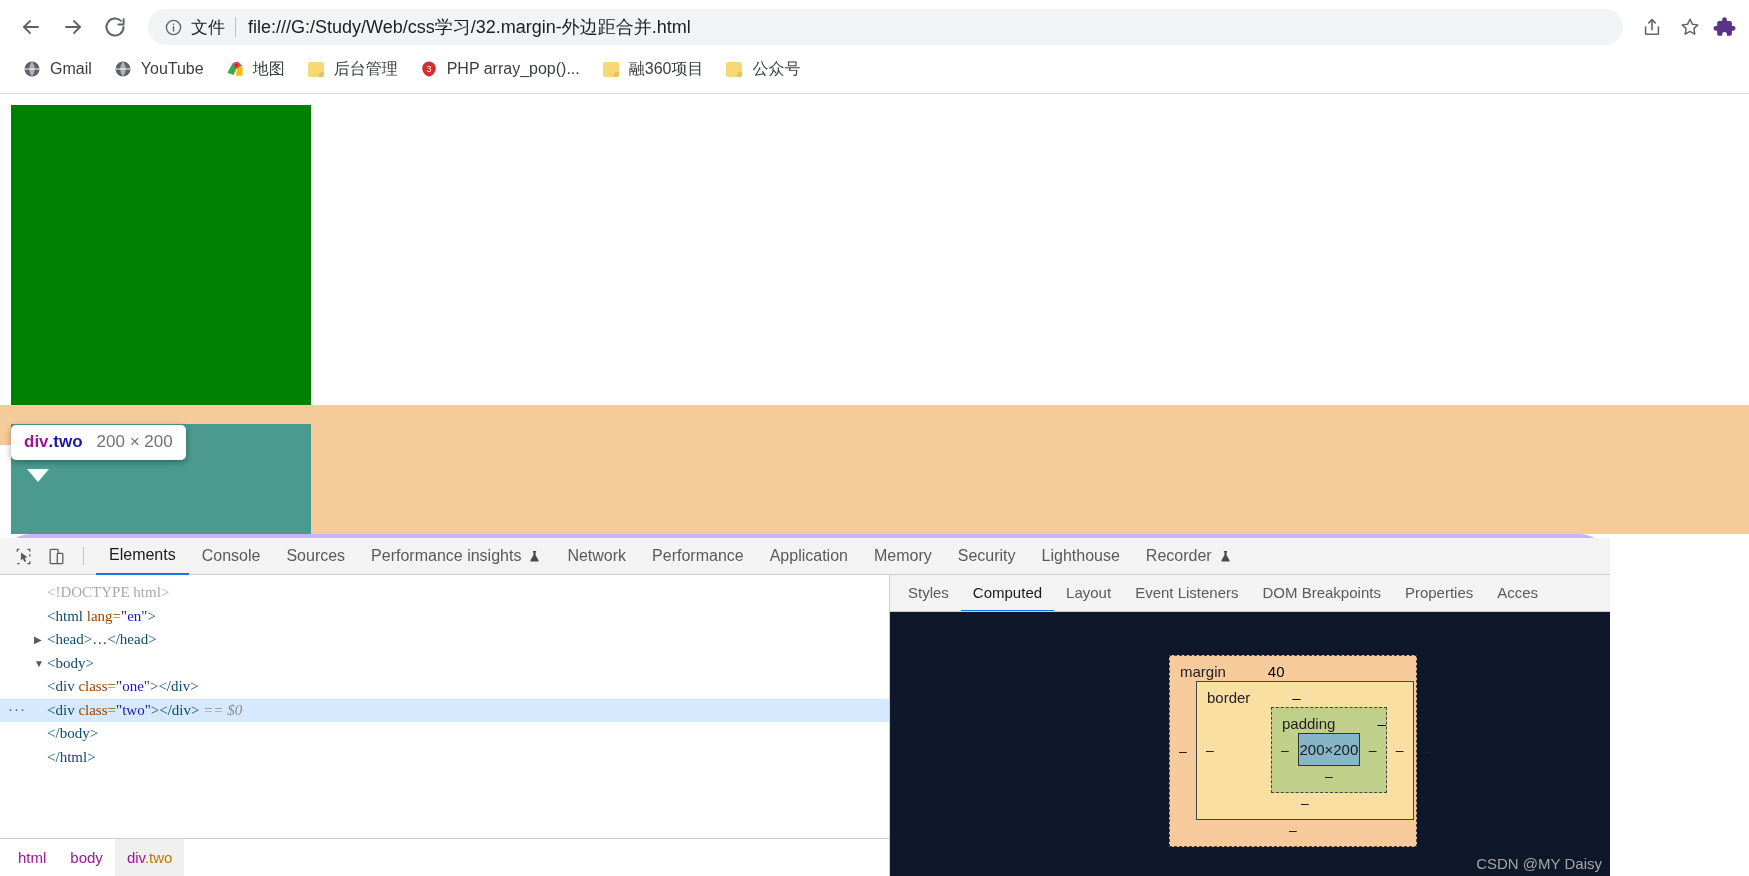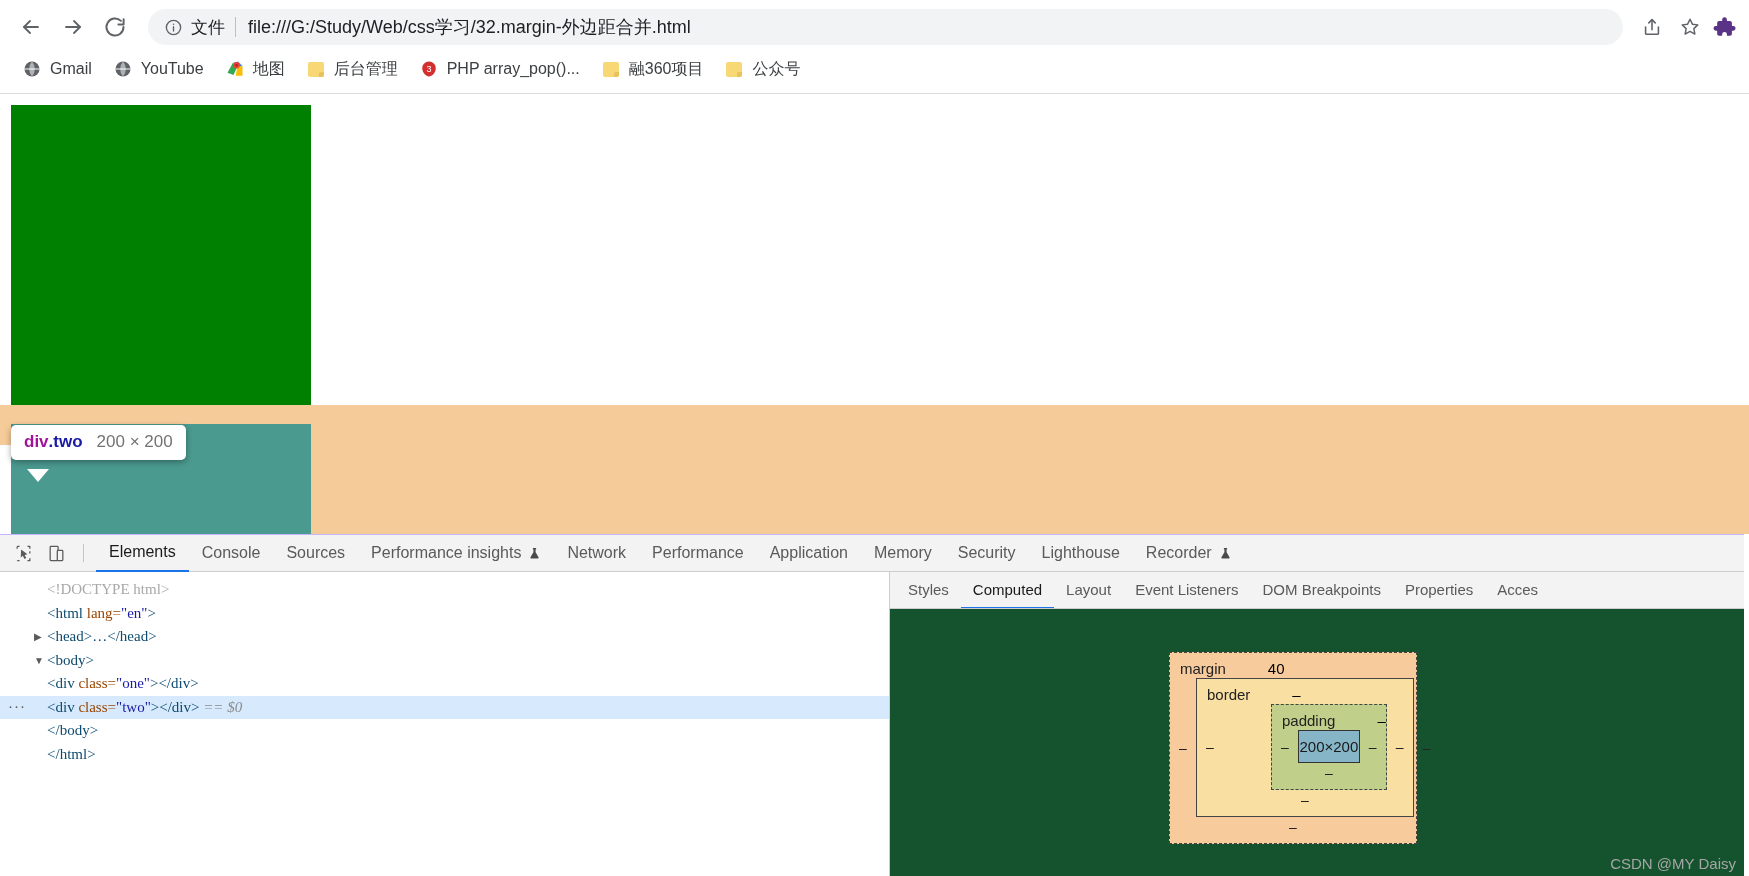--- a/index.html
+++ b/index.html
@@ -172,25 +172,26 @@
     border-left: 11px solid transparent;
     border-right: 11px solid transparent;
     border-top: 13px solid #ffffff;
     z-index: 11;
   }
 
   
   #devtools {
     position: absolute;
     left: 0; top: 534px;
-    width: 1744px; height: 342px;
-    background: #ffffff;
-    border-top: 1px solid #c4b5fd;
+    width: 1610px; height: 342px;
+    background: #ffffff;
+    border-top: 4px solid #c4b5fd;
     display: flex;
     flex-direction: column;
+    border-radius: 31px;
   }
   #devtools-toolbar {
     height: 37px;
     background: #f3f3f3;
     border-bottom: 1px solid #cdcdcd;
     display: flex;
     align-items: center;
     padding-left: 8px;
     flex: 0 0 auto;
   }
@@ -321,21 +322,21 @@
     white-space: nowrap;
   }
   .rt-tab.active {
     color: #1a1a1a;
     border-bottom: 2px solid #1a73e8;
     height: 37px;
   }
   #computed-content {
     flex: 1 1 auto;
     position: relative;
-    background: #14532d;
+    background: #0f172a;
     overflow: hidden;
   }
 
   
   #box-model {
     position: absolute;
     left: 279px; top: 43px;
     width: 248px;
     background: #f8cb9c;
     border: 1px dashed #444444;
@@ -632,20 +633,25 @@
         <div class="dom-row">
           <span class="dots blank">···</span><span class="twisty"></span>  <span class="c-tag">&lt;/body&gt;</span>
         </div>
 
         <div class="dom-row">
           <span class="dots blank">···</span><span class="twisty"></span><span class="c-tag">&lt;/html&gt;</span>
         </div>
 
       </div>
 
+      <div id="breadcrumb-bar">
+        <span class="crumb">html</span>
+        <span class="crumb">body</span>
+        <span class="crumb active"><span>div</span><span class="crumb-cls">.two</span></span>
+      </div>
     </div>
 
     <div id="right-pane">
       <div id="right-tabs">
         <span class="rt-tab">Styles</span>
         <span class="rt-tab active">Computed</span>
         <span class="rt-tab">Layout</span>
         <span class="rt-tab">Event Listeners</span>
         <span class="rt-tab">DOM Breakpoints</span>
         <span class="rt-tab">Properties</span>

